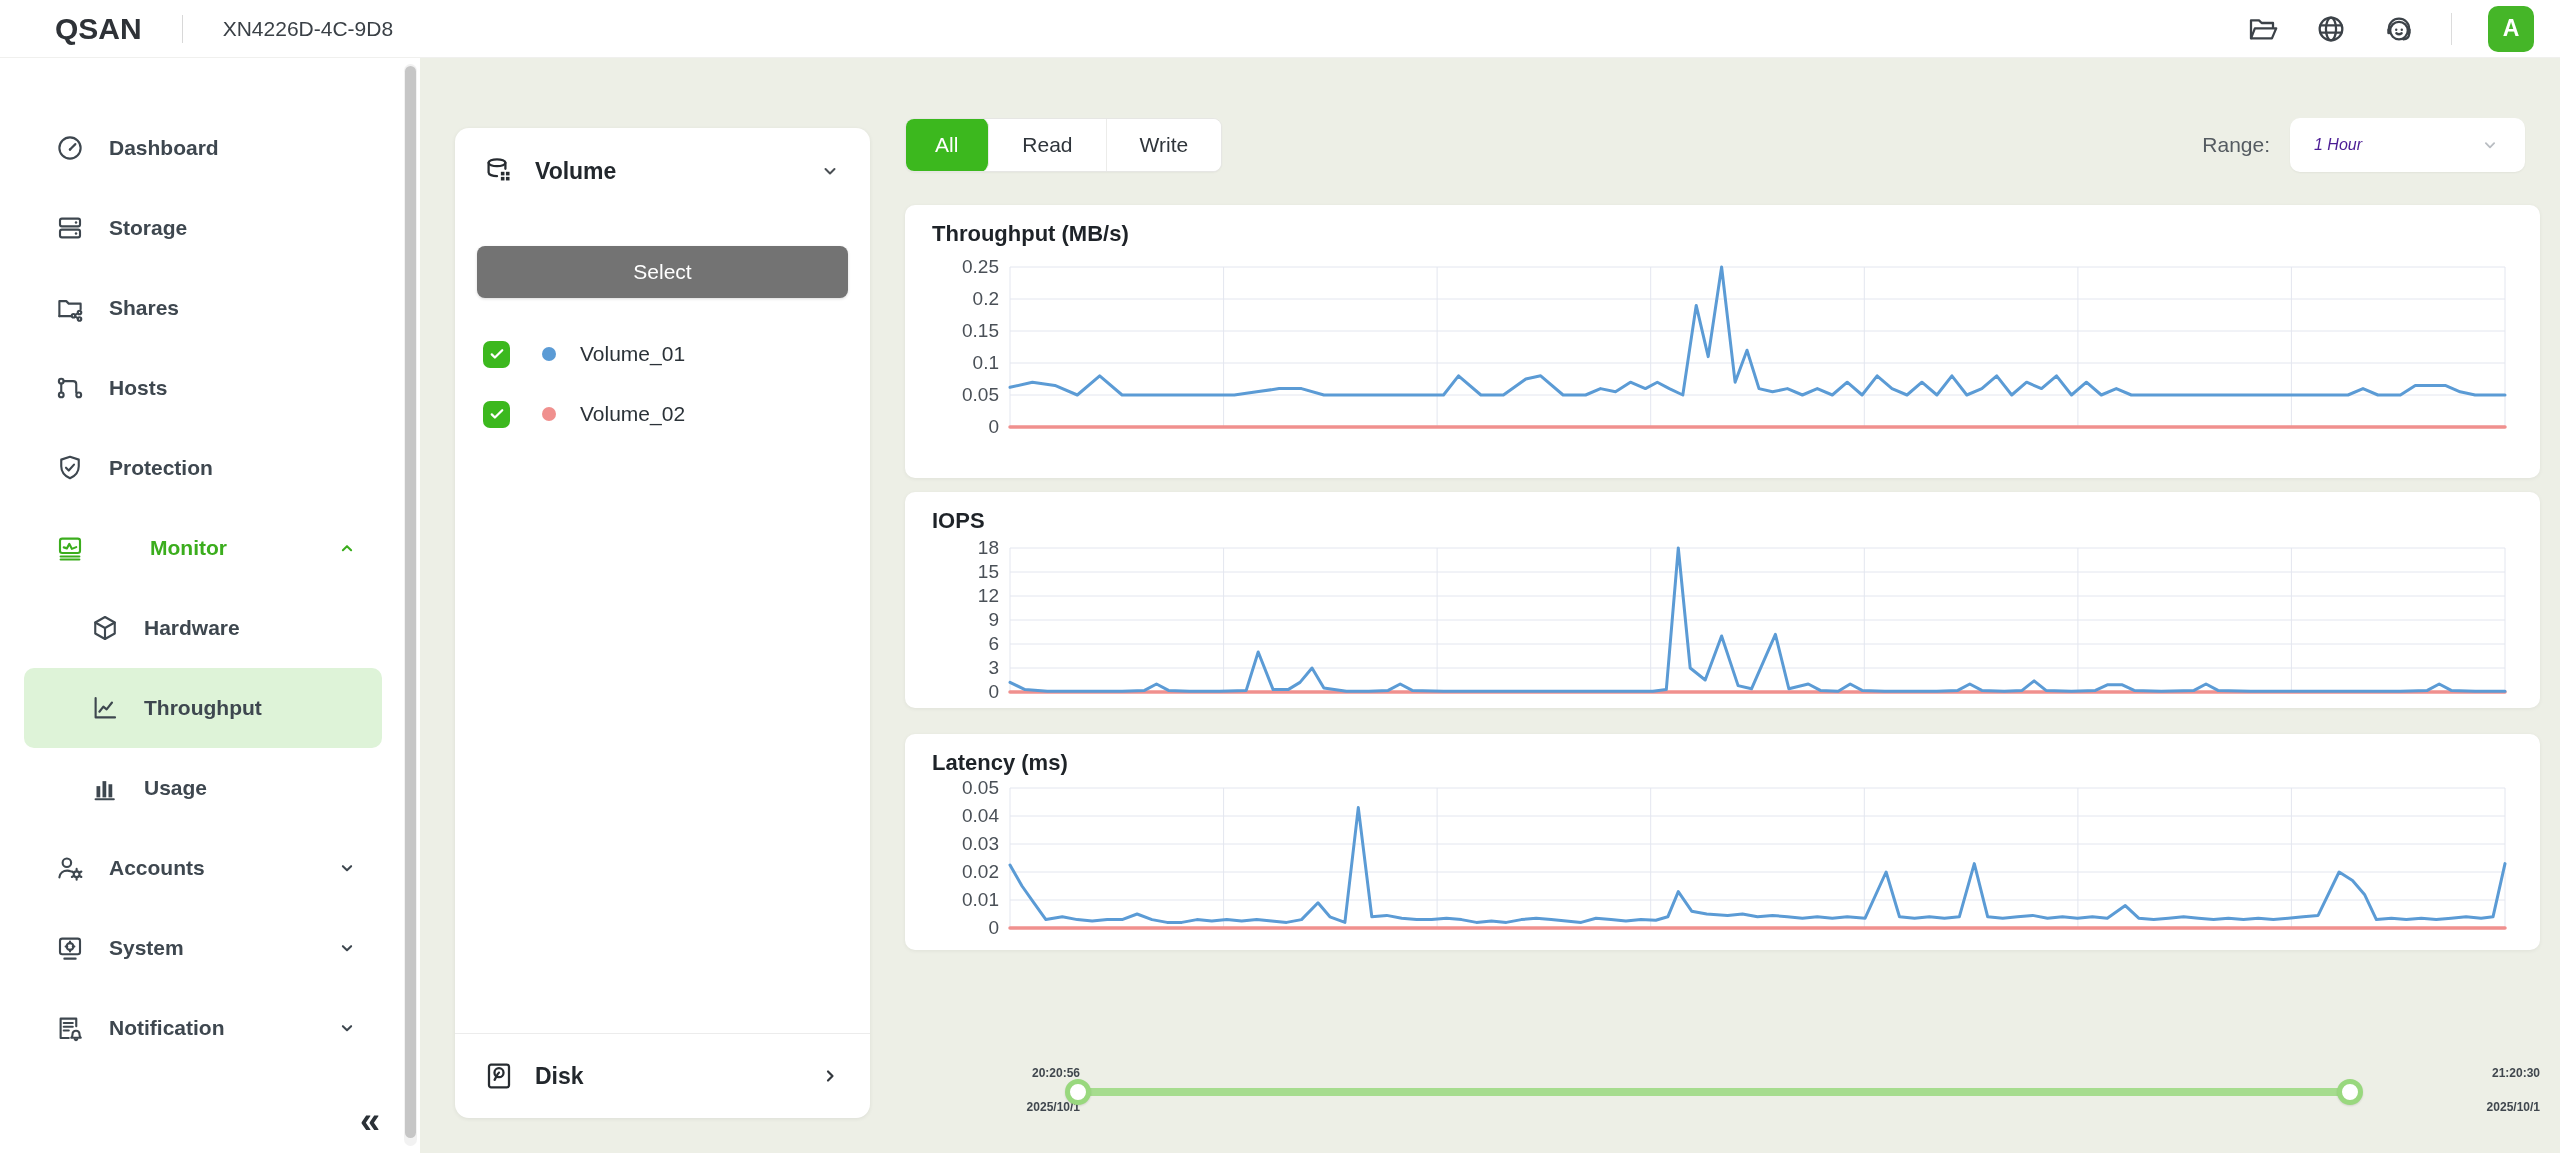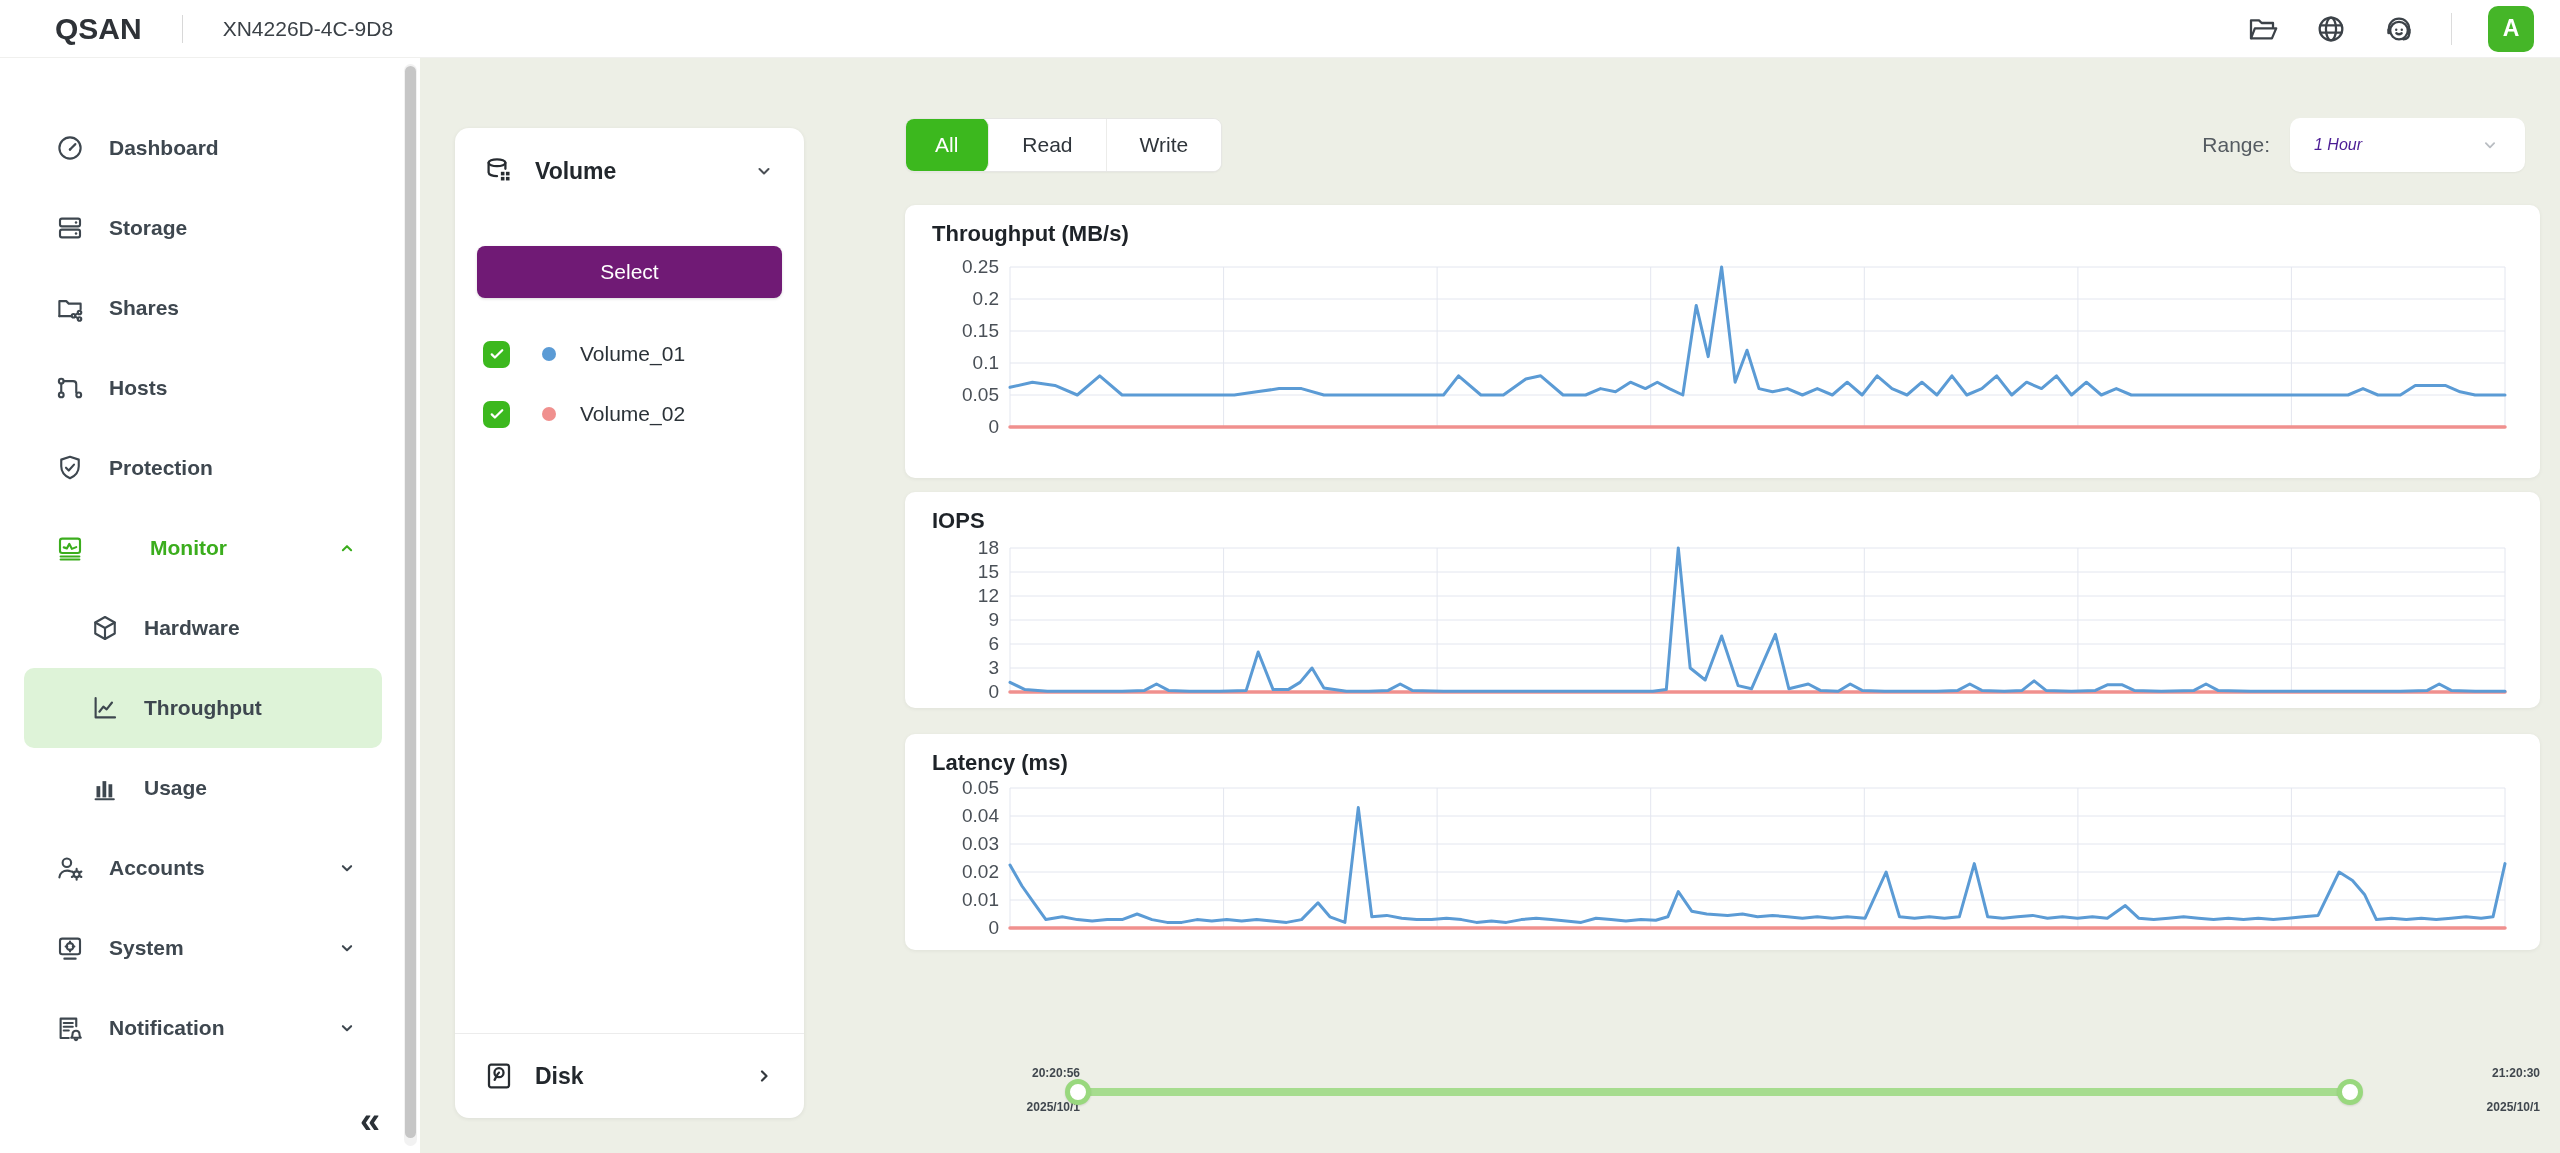--- a/index.html
+++ b/index.html
@@ -30,29 +30,29 @@
   .nav-item .nchev { margin-left:auto; margin-right:62px; width:22px; height:22px; }
   .nav-item .nchev svg { width:22px; height:22px; }
   .nav-item.green { color:#3bad1d;gap:41px; }
   .nav-item.hl { background:#def3d8; border-radius:10px; margin:0 38px 0 24px; }
   .nav-item.hl .nicon { margin-left:66px; }
   .side-scrollbar { position:absolute; right:3px; top:6px; width:13px; height:1082px; border-radius:7px; background:#f2f2f2; }
   .side-scrollbar .thumb { position:absolute; left:1px; top:2px; width:11px; height:1072px; border-radius:6px; background:#c6c6c6; cursor:pointer; }
   .collapse-btn { position:absolute; right:40px; bottom:14px; font-size:36px; font-weight:700; color:#2b3137; cursor:pointer; line-height:1; }
 
   
-  .sel-panel { position:absolute; left:455px; top:128px; width:349px; height:990px; background:#fff;
+  .sel-panel { position:absolute; left:455px; top:128px; width:415px; height:990px; background:#fff;
                border-radius:14px; box-shadow:0 1px 4px rgba(0,0,0,.07); }
   .sel-header { position:absolute; left:0; top:0; right:0; height:86px; display:flex; align-items:center; padding:0 28px; cursor:pointer; }
   .sel-header .hicon { width:32px; height:32px; color:#272c31; }
   .sel-header .hicon svg { width:32px; height:32px; }
   .sel-header .htitle { margin-left:20px; font-size:23px; font-weight:700; color:#22272c; }
   .sel-header .hchev { margin-left:auto; width:24px; height:24px; color:#4a4f54; }
   .sel-header .hchev svg { width:24px; height:24px; }
-  .select-btn { position:absolute; left:22px; right:22px; top:118px; height:52px; background:#701a75; border-radius:8px;
+  .select-btn { position:absolute; left:22px; right:22px; top:118px; height:52px; background:#737373; border-radius:8px;
                 color:#fff; font-size:21px; display:flex; align-items:center; justify-content:center; cursor:pointer;
                 box-shadow:0 1px 3px rgba(0,0,0,.15); }
   .vol-list { position:absolute; left:28px; right:20px; top:196px; }
   .vol-row { height:60px; display:flex; align-items:center; cursor:pointer; }
   .checkbox { width:27px; height:27px; border-radius:7px; background:#3cb81e; display:flex; align-items:center; justify-content:center; }
   .checkbox svg { width:18px; height:18px; }
   .vol-dot { width:14px; height:14px; border-radius:50%; margin-left:32px; }
   .vol-name { margin-left:24px; font-size:21px; color:#2b3238; }
   .sel-divider { position:absolute; left:0; right:0; top:905px; height:1px; background:#ececec; }
   .disk-row { position:absolute; left:0; right:0; top:906px; bottom:0; display:flex; align-items:center; padding:0 28px; cursor:pointer; }

